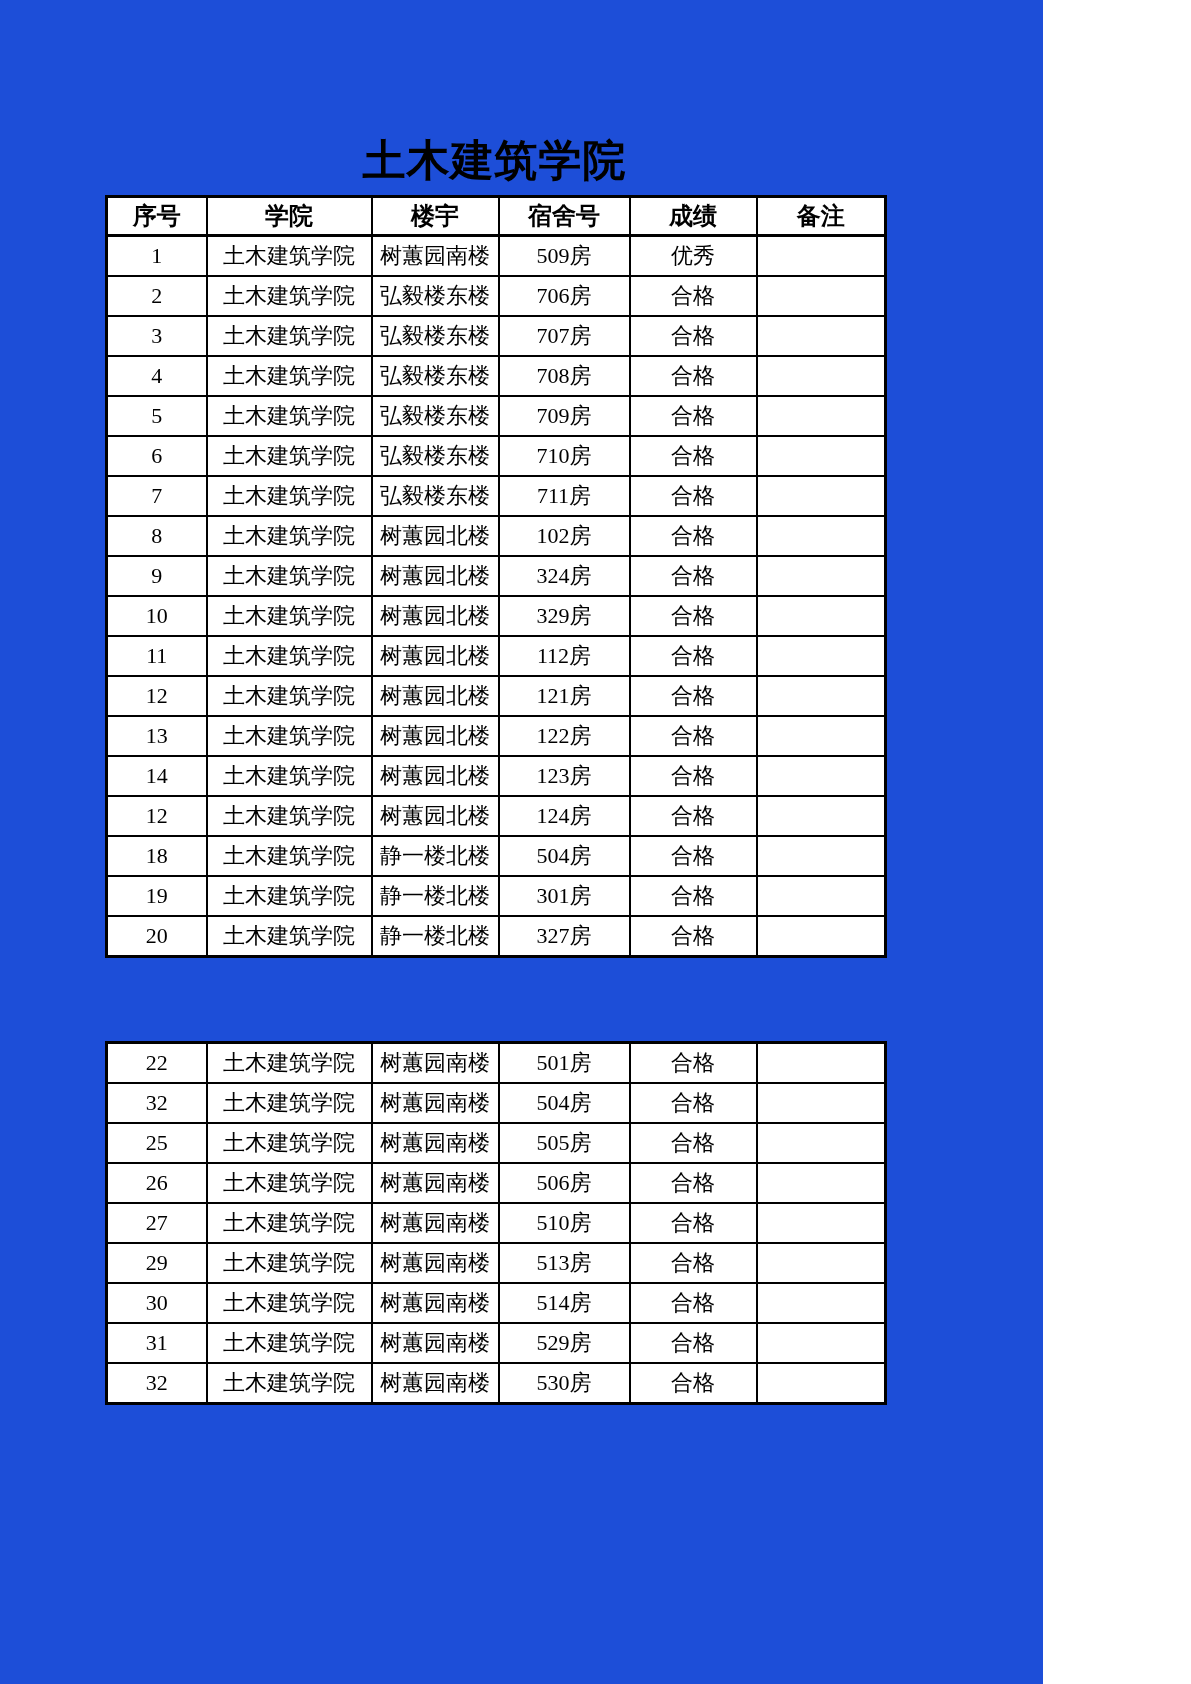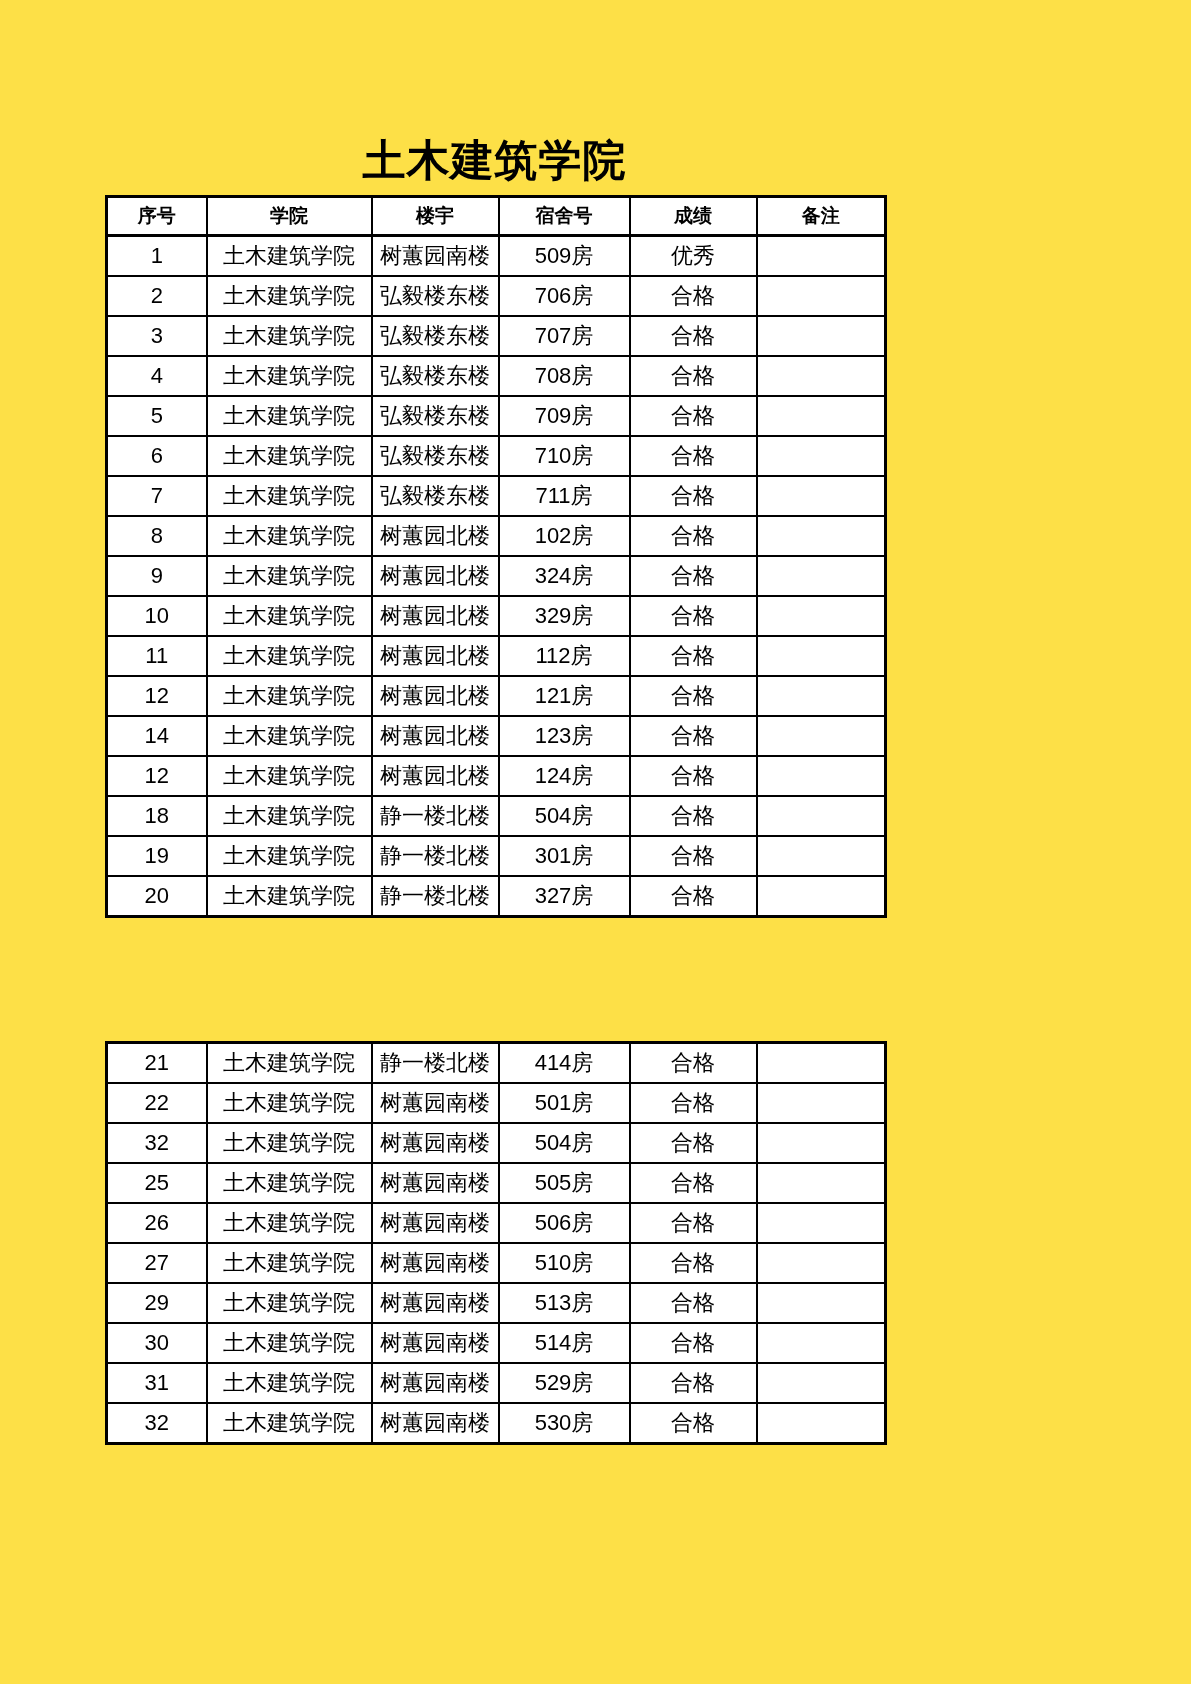--- a/index.html
+++ b/index.html
@@ -2,24 +2,24 @@
 <html><head>
 <meta charset="utf-8">
 <style>
   html, body {
     margin: 0;
     padding: 0;
     background: #ffffff;
   }
   .page {
     position: relative;
-    width: 1191px;
+    width: 1043px;
     height: 1684px;
-    background: #fde047;
-    font-family: Liberation Sans, sans-serif;
+    background: #1d4ed8;
+    font-family: Liberation Serif, serif;
     color: #000000;
   }
   .doc-title {
     position: absolute;
     left: 105px;
     top: 132px;
     width: 779px;
     text-align: center;
     font-size: 43px;
     font-weight: bold;
@@ -41,21 +41,21 @@
   .tbl th, .tbl td {
     border: 2px solid #000000;
     text-align: center;
     vertical-align: middle;
     padding: 0;
     overflow: hidden;
     white-space: nowrap;
   }
   .tbl th {
     height: 36px;
-    font-size: 19px;
+    font-size: 24px;
     font-weight: bold;
     border-bottom-width: 3px;
   }
   .tbl td {
     height: 38px;
     font-size: 22px;
     font-weight: normal;
   }
 </style>
 </head>
@@ -175,20 +175,28 @@
         </tr>
         <tr>
           <td>12</td>
           <td>土木建筑学院</td>
           <td>树蕙园北楼</td>
           <td>121房</td>
           <td>合格</td>
           <td></td>
         </tr>
         <tr>
+          <td>13</td>
+          <td>土木建筑学院</td>
+          <td>树蕙园北楼</td>
+          <td>122房</td>
+          <td>合格</td>
+          <td></td>
+        </tr>
+        <tr>
           <td>14</td>
           <td>土木建筑学院</td>
           <td>树蕙园北楼</td>
           <td>123房</td>
           <td>合格</td>
           <td></td>
         </tr>
         <tr>
           <td>12</td>
           <td>土木建筑学院</td>
@@ -228,28 +236,20 @@
     <colgroup>
       <col style="width:100px">
       <col style="width:165px">
       <col style="width:127px">
       <col style="width:131px">
       <col style="width:127px">
       <col style="width:129px">
     </colgroup>
     <tbody id="tbody-2">
         <tr>
-          <td>21</td>
-          <td>土木建筑学院</td>
-          <td>静一楼北楼</td>
-          <td>414房</td>
-          <td>合格</td>
-          <td></td>
-        </tr>
-        <tr>
           <td>22</td>
           <td>土木建筑学院</td>
           <td>树蕙园南楼</td>
           <td>501房</td>
           <td>合格</td>
           <td></td>
         </tr>
         <tr>
           <td>32</td>
           <td>土木建筑学院</td>

